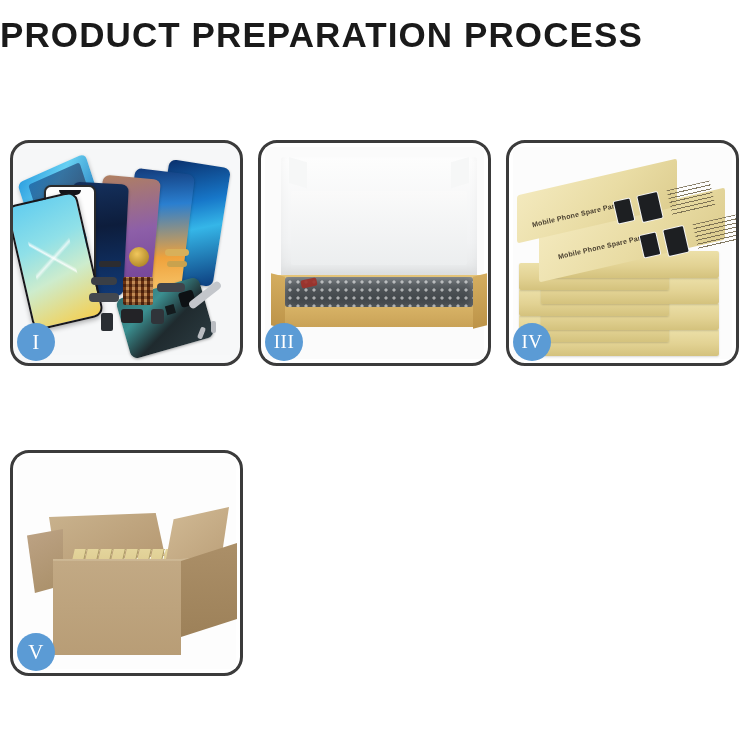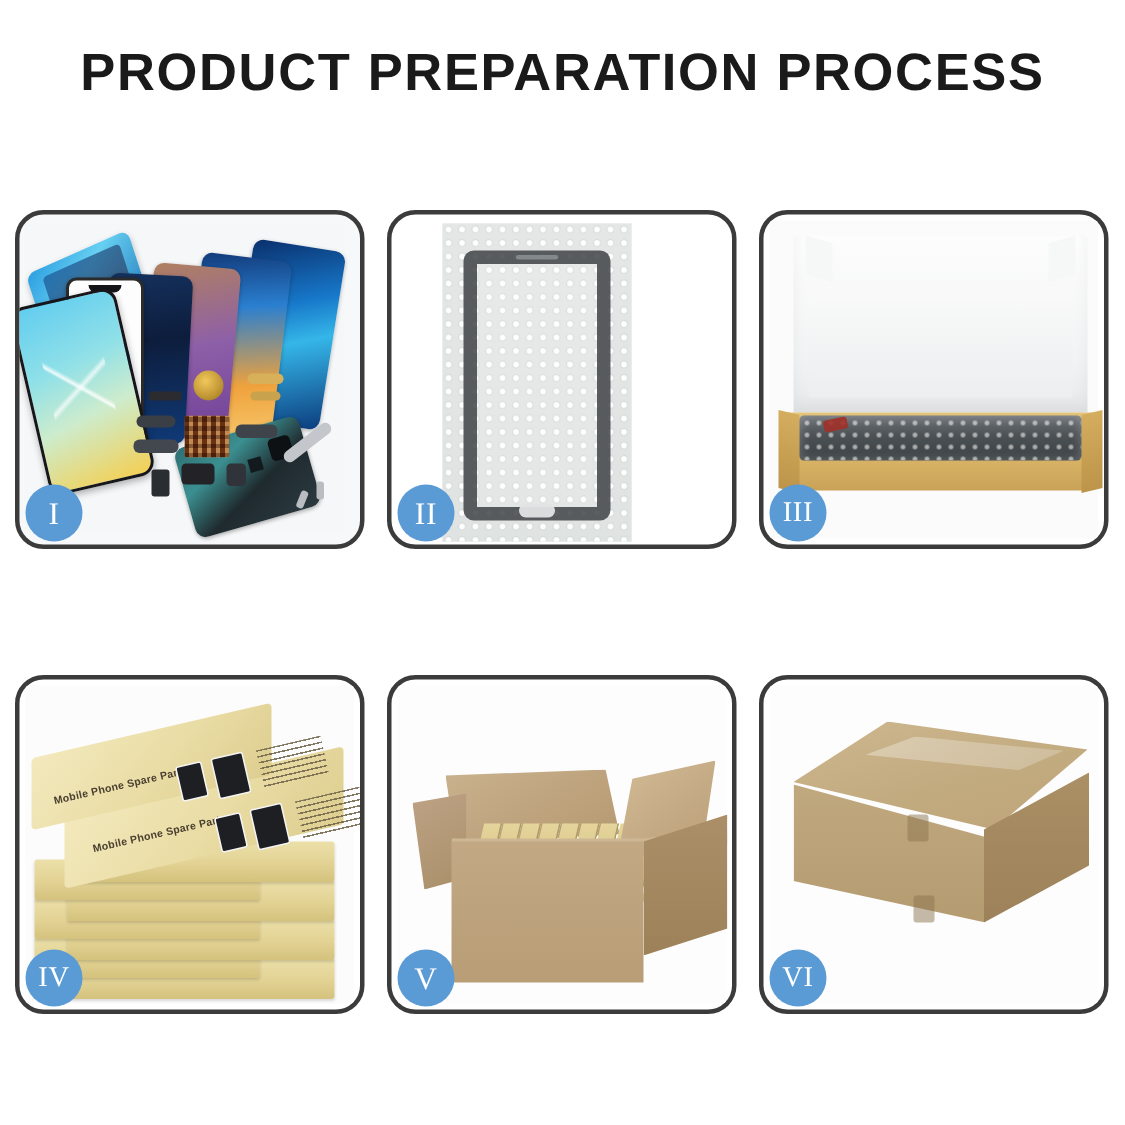--- a/index.html
+++ b/index.html
@@ -10,22 +10,22 @@
   body {
     width: 750px;
     height: 750px;
     font-family: "Liberation Sans", sans-serif;
     overflow: hidden;
     position: relative;
   }
 
   
   .header {
-    text-align: center;
-    padding-top: 30px;
+    text-align: left;
+    padding-top: 16px;
   }
   .title {
     font-size: 35px;
     font-weight: bold;
     letter-spacing: 1.1px;
     color: #1a1a1a;
     line-height: 1.1;
     white-space: nowrap;
   }
   .subtitle {
@@ -412,29 +412,20 @@
         <div class="part pt-btn"></div>
         <div class="part pt-sq"></div>
         <div class="part pt-scr1"></div>
         <div class="part pt-scr2"></div>
         <div class="part pt-tool"></div>
       </div>
     </div>
     <div class="badge">I</div>
   </div>
 
-  <div class="panel p2">
-    <div class="panel-inner">
-      <div class="photo">
-        <div class="bubble-sheet"></div>
-        <div class="screen-outline"></div>
-      </div>
-    </div>
-    <div class="badge">II</div>
-  </div>
 
   <div class="panel p3">
     <div class="panel-inner">
       <div class="photo">
         <div class="lid"></div>
         <div class="foam"></div>
         <div class="box-bottom"></div>
         <div class="screen-in-box"></div>
         <div class="red-mark"></div>
       </div>
@@ -498,27 +489,14 @@
         <div class="flap flap-left"></div>
         <div class="flap flap-right"></div>
         <div class="carton-rim"></div>
         <div class="carton-side"></div>
         <div class="carton-front"></div>
       </div>
     </div>
     <div class="badge">V</div>
   </div>
 
-  <div class="panel p6">
-    <div class="panel-inner">
-      <div class="photo">
-        <div class="sealed-top"></div>
-        <div class="sealed-tape"></div>
-        <div class="sealed-left"></div>
-        <div class="sealed-right"></div>
-        <div class="seal-tab" style="left:92px; top:86px;"></div>
-        <div class="seal-tab" style="left:96px; top:140px;"></div>
-      </div>
-    </div>
-    <div class="badge narrow">VI</div>
-  </div>
 
 </div>
 
 </body></html>

